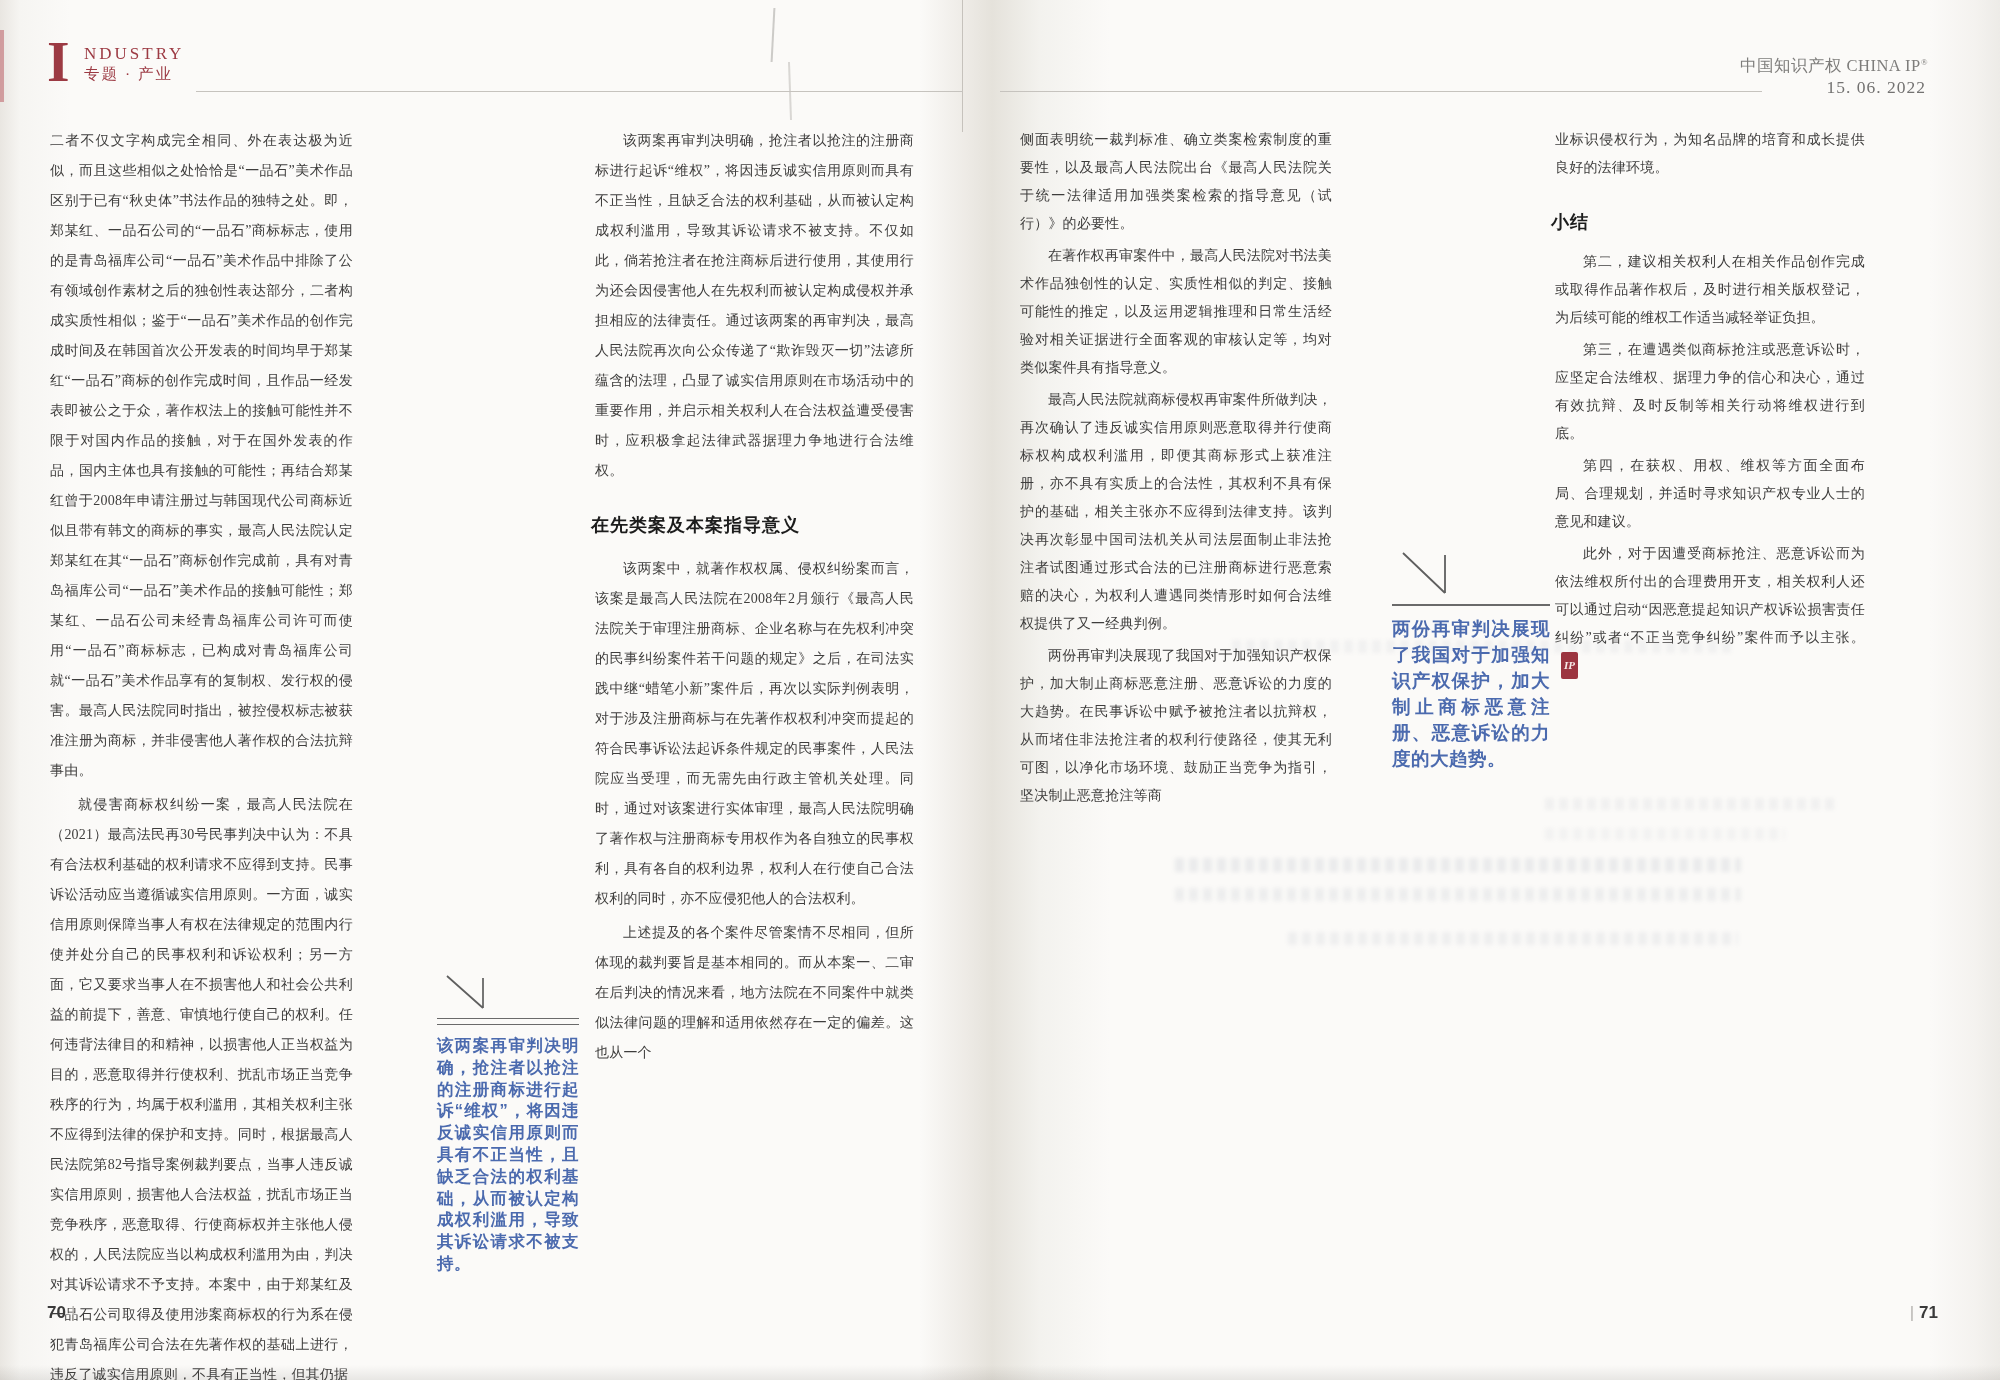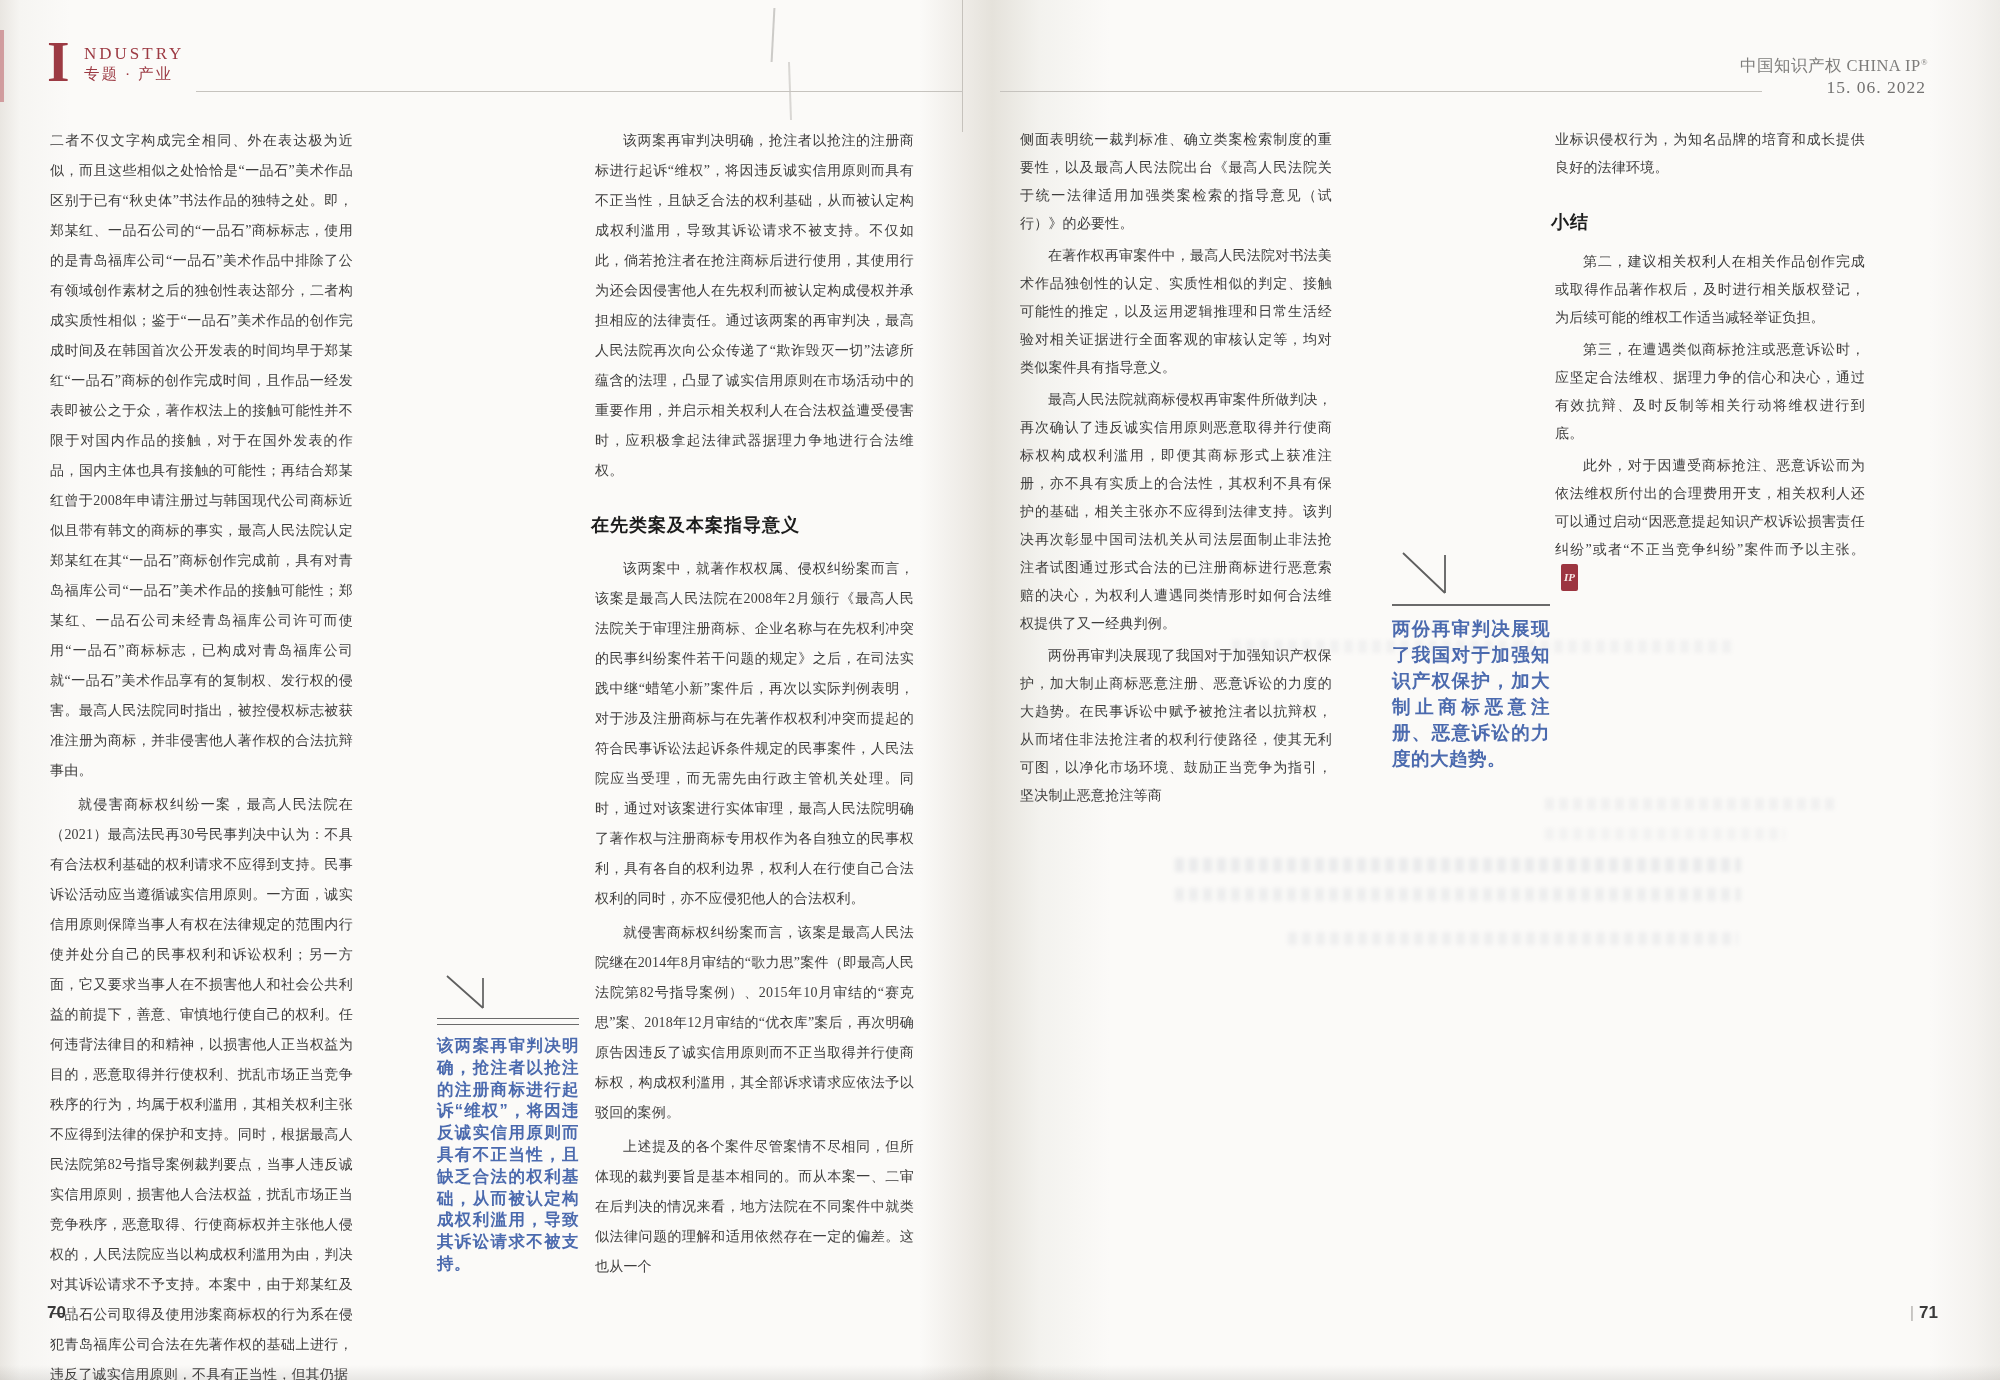--- a/index.html
+++ b/index.html
@@ -105,21 +105,20 @@
   <div class="issue-date">15. 06. 2022</div>
 
   <div class="col col1">
       <p class="cont blk">二者不仅文字构成完全相同、外在表达极为近似，而且这些相似之处恰恰是“一品石”美术作品区别于已有“秋史体”书法作品的独特之处。即，郑某红、一品石公司的“一品石”商标标志，使用的是青岛福库公司“一品石”美术作品中排除了公有领域创作素材之后的独创性表达部分，二者构成实质性相似；鉴于“一品石”美术作品的创作完成时间及在韩国首次公开发表的时间均早于郑某红“一品石”商标的创作完成时间，且作品一经发表即被公之于众，著作权法上的接触可能性并不限于对国内作品的接触，对于在国外发表的作品，国内主体也具有接触的可能性；再结合郑某红曾于2008年申请注册过与韩国现代公司商标近似且带有韩文的商标的事实，最高人民法院认定郑某红在其“一品石”商标创作完成前，具有对青岛福库公司“一品石”美术作品的接触可能性；郑某红、一品石公司未经青岛福库公司许可而使用“一品石”商标标志，已构成对青岛福库公司就“一品石”美术作品享有的复制权、发行权的侵害。最高人民法院同时指出，被控侵权标志被获准注册为商标，并非侵害他人著作权的合法抗辩事由。</p>
       <p class="para blk">就侵害商标权纠纷一案，最高人民法院在（2021）最高法民再30号民事判决中认为：不具有合法权利基础的权利请求不应得到支持。民事诉讼活动应当遵循诚实信用原则。一方面，诚实信用原则保障当事人有权在法律规定的范围内行使并处分自己的民事权利和诉讼权利；另一方面，它又要求当事人在不损害他人和社会公共利益的前提下，善意、审慎地行使自己的权利。任何违背法律目的和精神，以损害他人正当权益为目的，恶意取得并行使权利、扰乱市场正当竞争秩序的行为，均属于权利滥用，其相关权利主张不应得到法律的保护和支持。同时，根据最高人民法院第82号指导案例裁判要点，当事人违反诚实信用原则，损害他人合法权益，扰乱市场正当竞争秩序，恶意取得、行使商标权并主张他人侵权的，人民法院应当以构成权利滥用为由，判决对其诉讼请求不予支持。本案中，由于郑某红及一品石公司取得及使用涉案商标权的行为系在侵犯青岛福库公司合法在先著作权的基础上进行，违反了诚实信用原则，不具有正当性，但其仍据</p>
     </div>
   <div class="col col2">
       <p class="para blk">该两案再审判决明确，抢注者以抢注的注册商标进行起诉“维权”，将因违反诚实信用原则而具有不正当性，且缺乏合法的权利基础，从而被认定构成权利滥用，导致其诉讼请求不被支持。不仅如此，倘若抢注者在抢注商标后进行使用，其使用行为还会因侵害他人在先权利而被认定构成侵权并承担相应的法律责任。通过该两案的再审判决，最高人民法院再次向公众传递了“欺诈毁灭一切”法谚所蕴含的法理，凸显了诚实信用原则在市场活动中的重要作用，并启示相关权利人在合法权益遭受侵害时，应积极拿起法律武器据理力争地进行合法维权。</p>
       <h3 class="heading blk">在先类案及本案指导意义</h3>
       <p class="para blk">该两案中，就著作权权属、侵权纠纷案而言，该案是最高人民法院在2008年2月颁行《最高人民法院关于审理注册商标、企业名称与在先权利冲突的民事纠纷案件若干问题的规定》之后，在司法实践中继“蜡笔小新”案件后，再次以实际判例表明，对于涉及注册商标与在先著作权权利冲突而提起的符合民事诉讼法起诉条件规定的民事案件，人民法院应当受理，而无需先由行政主管机关处理。同时，通过对该案进行实体审理，最高人民法院明确了著作权与注册商标专用权作为各自独立的民事权利，具有各自的权利边界，权利人在行使自己合法权利的同时，亦不应侵犯他人的合法权利。</p>
-      <p class="para blk">就侵害商标权纠纷案而言，该案是最高人民法院继在2014年8月审结的“歌力思”案件（即最高人民法院第82号指导案例）、2015年10月审结的“赛克思”案、2018年12月审结的“优衣库”案后，再次明确原告因违反了诚实信用原则而不正当取得并行使商标权，构成权利滥用，其全部诉求请求应依法予以驳回的案例。</p>
       <p class="para blk">上述提及的各个案件尽管案情不尽相同，但所体现的裁判要旨是基本相同的。而从本案一、二审在后判决的情况来看，地方法院在不同案件中就类似法律问题的理解和适用依然存在一定的偏差。这也从一个</p>
     </div>
 
   <div class="pullquote pq-left">
     <svg class="pq-arrow" width="42" height="38" viewBox="0 0 42 38">
       <path d="M2 1 L38 33 M38 3 L38 33" fill="none" stroke="#5f5f5f" stroke-width="1.7"></path>
     </svg>
     <div class="pq-rule double"></div>
     <p class="pq-text">该两案再审判决明确，抢注者以抢注的注册商标进行起诉“维权”，将因违反诚实信用原则而具有不正当性，且缺乏合法的权利基础，从而被认定构成权利滥用，导致其诉讼请求不被支持。</p>
   </div>
@@ -128,20 +127,21 @@
       <p class="cont blk">侧面表明统一裁判标准、确立类案检索制度的重要性，以及最高人民法院出台《最高人民法院关于统一法律适用加强类案检索的指导意见（试行）》的必要性。</p>
       <p class="para blk">在著作权再审案件中，最高人民法院对书法美术作品独创性的认定、实质性相似的判定、接触可能性的推定，以及运用逻辑推理和日常生活经验对相关证据进行全面客观的审核认定等，均对类似案件具有指导意义。</p>
       <p class="para blk">最高人民法院就商标侵权再审案件所做判决，再次确认了违反诚实信用原则恶意取得并行使商标权构成权利滥用，即便其商标形式上获准注册，亦不具有实质上的合法性，其权利不具有保护的基础，相关主张亦不应得到法律支持。该判决再次彰显中国司法机关从司法层面制止非法抢注者试图通过形式合法的已注册商标进行恶意索赔的决心，为权利人遭遇同类情形时如何合法维权提供了又一经典判例。</p>
       <p class="para blk">两份再审判决展现了我国对于加强知识产权保护，加大制止商标恶意注册、恶意诉讼的力度的大趋势。在民事诉讼中赋予被抢注者以抗辩权，从而堵住非法抢注者的权利行使路径，使其无利可图，以净化市场环境、鼓励正当竞争为指引，坚决制止恶意抢注等商</p>
     </div>
   <div class="col col4">
       <p class="cont blk">业标识侵权行为，为知名品牌的培育和成长提供良好的法律环境。</p>
       <h3 class="heading blk">小结</h3>
       <p class="para blk">第二，建议相关权利人在相关作品创作完成或取得作品著作权后，及时进行相关版权登记，为后续可能的维权工作适当减轻举证负担。</p>
       <p class="para blk">第三，在遭遇类似商标抢注或恶意诉讼时，应坚定合法维权、据理力争的信心和决心，通过有效抗辩、及时反制等相关行动将维权进行到底。</p>
+      <p class="para blk">第四，在获权、用权、维权等方面全面布局、合理规划，并适时寻求知识产权专业人士的意见和建议。</p>
       <p class="para blk">此外，对于因遭受商标抢注、恶意诉讼而为依法维权所付出的合理费用开支，相关权利人还可以通过启动“因恶意提起知识产权诉讼损害责任纠纷”或者“不正当竞争纠纷”案件而予以主张。<span class="ip-logo">IP</span></p>
     </div>
 
   <div class="pullquote pq-right">
     <svg class="pq-arrow" width="50" height="48" viewBox="0 0 50 48">
       <path d="M3 2 L45 42 M45 4 L45 42" fill="none" stroke="#5f5f5f" stroke-width="1.8"></path>
     </svg>
     <div class="pq-rule single"></div>
     <p class="pq-text">两份再审判决展现了我国对于加强知识产权保护，加大制止商标恶意注册、恶意诉讼的力度的大趋势。</p>
   </div>

